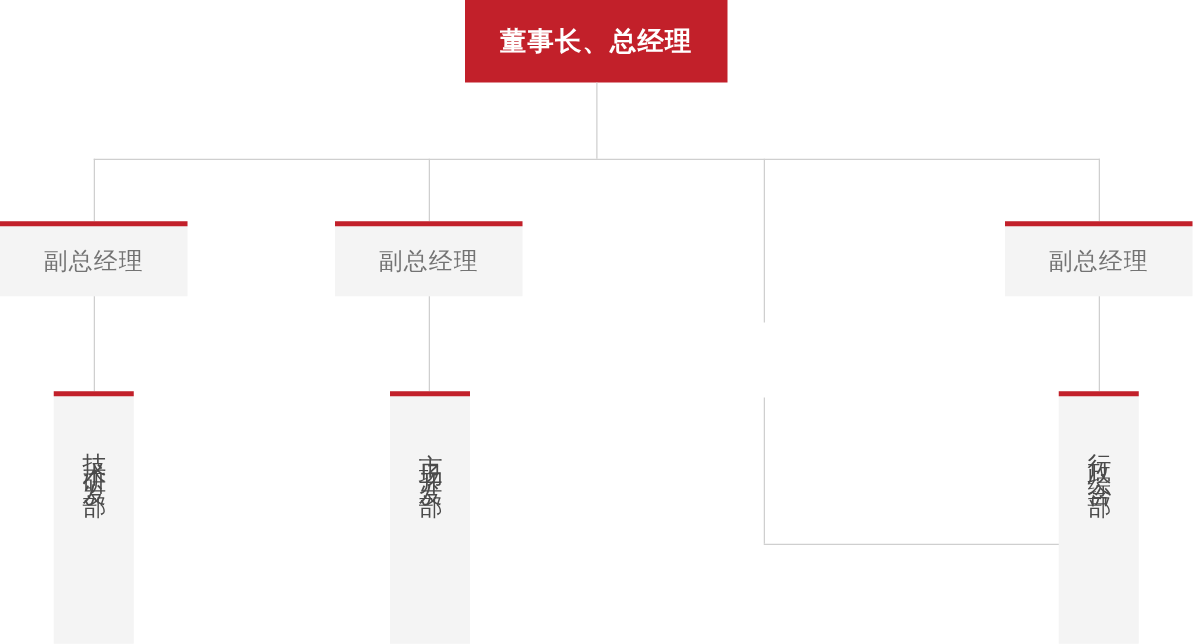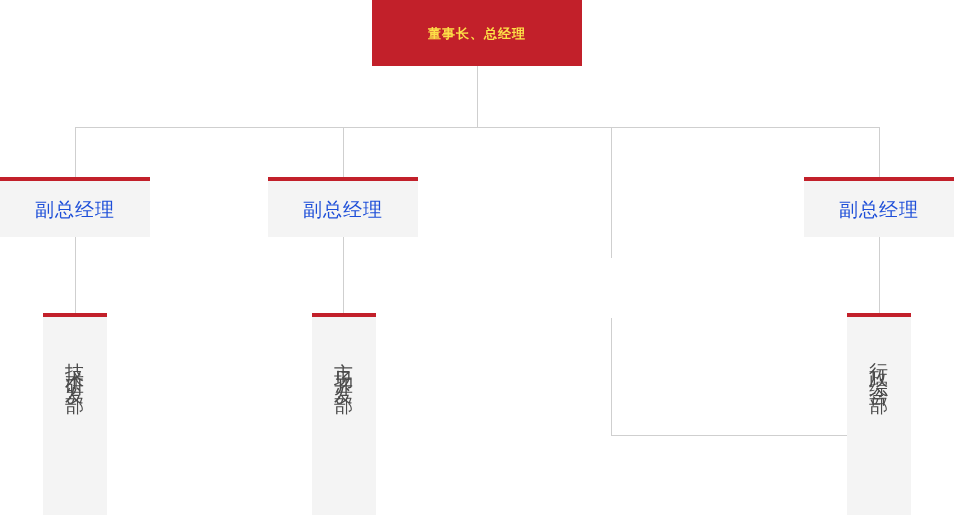--- a/index.html
+++ b/index.html
@@ -36,33 +36,33 @@
     display: flex;
     align-items: center;
     justify-content: center;
   }
 
   .node-root {
     background: #c2202a;
     border-top: none;
   }
   .node-root .node-label {
-    color: #fde047;
-    font-size: 13px;
+    color: #ffffff;
+    font-size: 21px;
     font-weight: bold;
     letter-spacing: 1px;
     line-height: 1;
   }
 
   .node-mid {
     border-top: 4px solid #c2202a;
     background: #f4f4f4;
   }
   .node-mid .node-label {
-    color: #1d4ed8;
+    color: #737373;
     font-size: 19px;
     font-weight: normal;
     letter-spacing: 1px;
     line-height: 1;
   }
 
   .node-dept {
     border-top: 4px solid #c2202a;
     background: #f4f4f4;
     align-items: flex-start;

